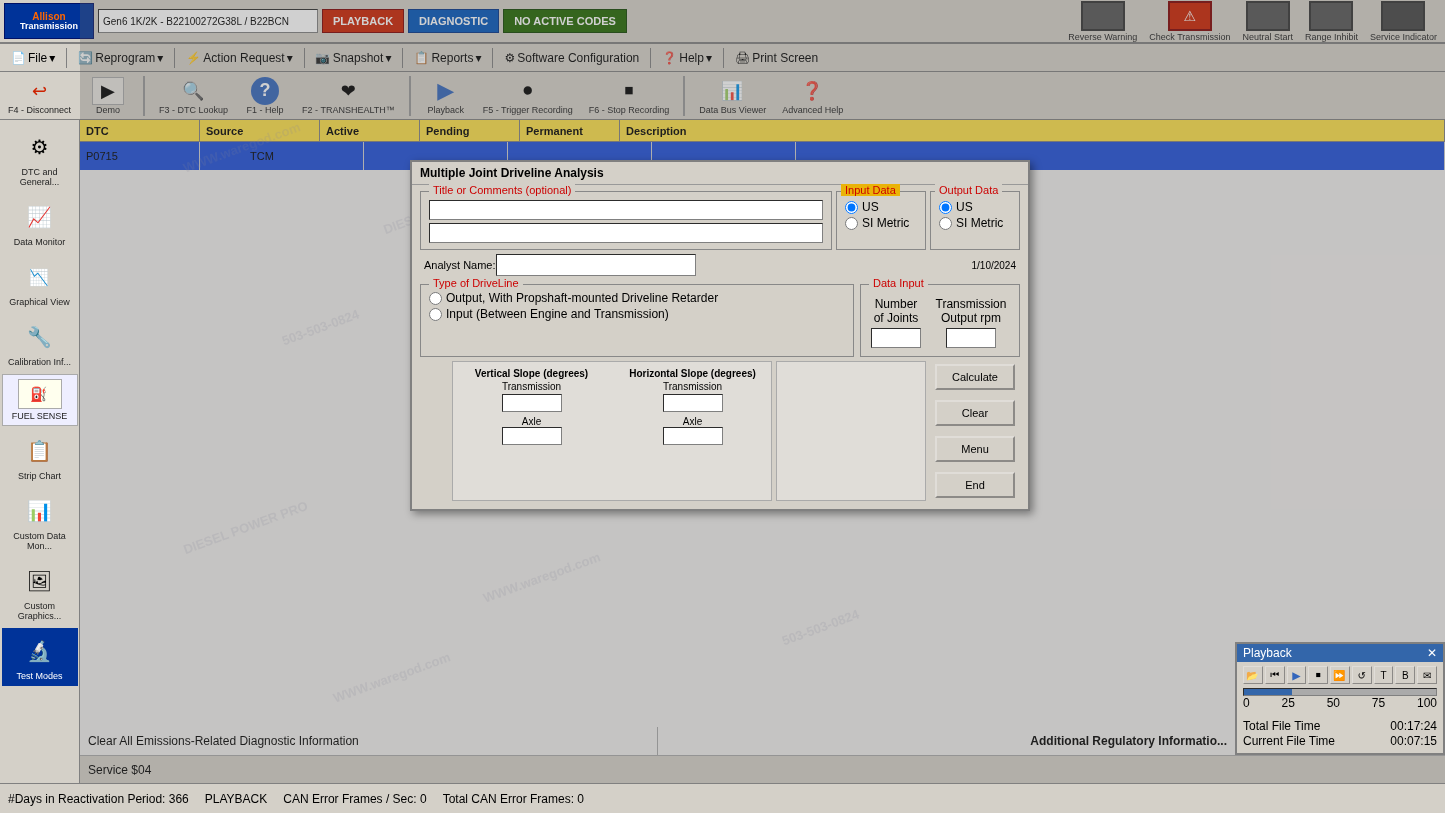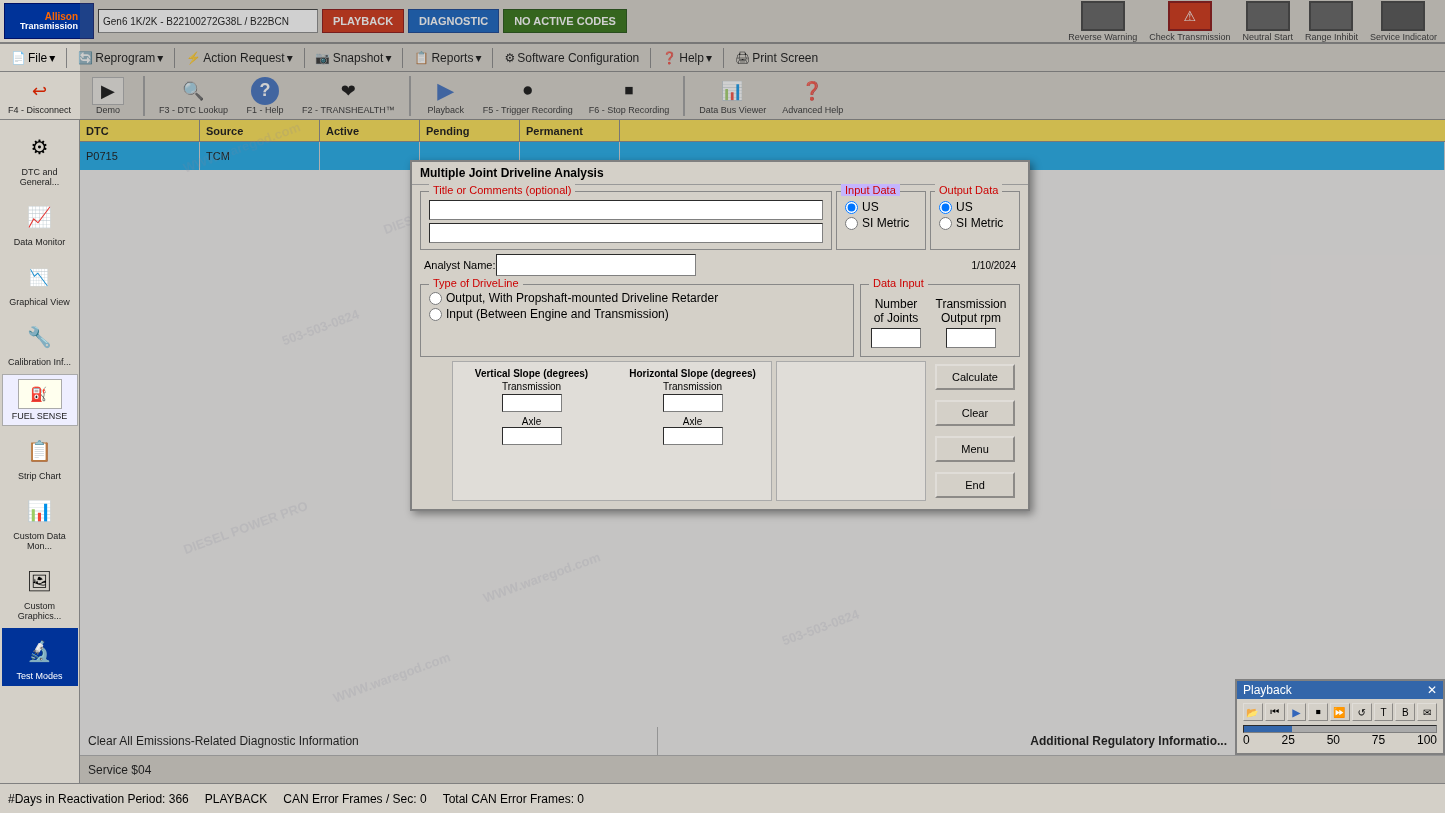--- a/index.html
+++ b/index.html
@@ -43,21 +43,21 @@
     
     #dtc-header { display: flex; background: #fde047; border-bottom: 1px solid #808080; height: 22px; align-items: center; }
     .dtc-col { border-right: 1px solid #808080; padding: 0 6px; height: 100%; display: flex; align-items: center; font-weight: bold; font-size: 11px; }
     .col-dtc { width: 120px; }
     .col-source { width: 120px; }
     .col-active { width: 100px; }
     .col-pending { width: 100px; }
     .col-permanent { width: 100px; }
     .col-desc { flex: 1; }
 
-    #dtc-row { display: flex; background: #0ea5e9; height: 28px; align-items: center; }
+    #dtc-row { display: flex; background: #1d4ed8; height: 28px; align-items: center; gap: 44px; }
     .dtc-cell { border-right: 1px solid #d0d0d0; padding: 0 6px; height: 100%; display: flex; align-items: center; font-size: 11px; }
 
     
     .watermark { position: absolute; color: rgba(150,150,180,0.18); font-size: 13px; font-weight: bold; transform: rotate(-20deg); pointer-events: none; white-space: nowrap; z-index: 0; }
 
     
     #modal-overlay { position: absolute; left: 80px; top: 0; right: 0; bottom: 30px; background: rgba(100,100,100,0.3); z-index: 10; }
     #modal { position: absolute; left: 410px; top: 160px; width: 620px; background: #d4d0c8; border: 2px solid #808080; z-index: 20; box-shadow: 3px 3px 8px rgba(0,0,0,0.4); }
     #modal-title-bar { background: #d4d0c8; padding: 4px 8px; font-weight: bold; font-size: 12px; border-bottom: 1px solid #999; }
 
@@ -97,21 +97,21 @@
     .analyst-row label { font-size: 11px; white-space: nowrap; }
     .analyst-input { width: 200px; height: 22px; border: 1px inset #808080; background: white; padding: 0 3px; font-size: 11px; }
     .analyst-date { margin-left: auto; font-size: 11px; }
   </style>
 </head>
 <body>
 
 <div id="top-bar">
   <div id="logo-box">
     <div style="text-align:center; line-height:1.1;">
-      <div style="color:#ff6600; font-size:10px; font-weight:bold;text-align:right;">Allison</div>
+      <div style="color:#ff6600; font-size:10px; font-weight:bold;">Allison</div>
       <div style="color:white; font-size:9px;">Transmission</div>
     </div>
   </div>
   <input type="text" id="gen-input" style="width: 220px; height: 24px; border: 1px inset rgb(128, 128, 128); background: white; padding: 0px 4px; font-size: 10px;" value="Gen6 1K/2K - B22100272G38L / B22BCN">
   <button class="top-btn" id="playback-btn" style="background:#cc2200; color:white; font-weight:bold; height:24px; padding:0 10px; border:1px solid #800000; font-size:11px;">PLAYBACK</button>
   <button class="top-btn" id="diagnostic-btn" style="background:#0055bb; color:white; font-weight:bold; height:24px; padding:0 10px; border:1px solid #003388; font-size:11px;">DIAGNOSTIC</button>
   <button class="top-btn" id="no-active-btn" style="background:#226600; color:white; font-weight:bold; height:24px; padding:0 10px; border:1px solid #114400; font-size:11px;">NO ACTIVE CODES</button>
   <div style="flex:1;"></div>
 
   <div class="top-icon-group">
@@ -280,20 +280,21 @@
   <div class="watermark" style="top:450px; left:400px;">WWW.waregod.com</div>
   <div class="watermark" style="top:500px; left:700px;">503-503-0824</div>
   <div class="watermark" style="top:550px; left:250px;">WWW.waregod.com</div>
 
   <div id="dtc-header">
     <div class="dtc-col col-dtc">DTC</div>
     <div class="dtc-col col-source">Source</div>
     <div class="dtc-col col-active">Active</div>
     <div class="dtc-col col-pending">Pending</div>
     <div class="dtc-col col-permanent">Permanent</div>
+    <div class="dtc-col col-desc">Description</div>
   </div>
   <div id="dtc-row">
     <div class="dtc-cell col-dtc">P0715</div>
     <div class="dtc-cell col-source">TCM</div>
     <div class="dtc-cell col-active"></div>
     <div class="dtc-cell col-pending"></div>
     <div class="dtc-cell col-permanent"></div>
     <div class="dtc-cell col-desc"></div>
   </div>
 </div>
@@ -307,21 +308,21 @@
 
   <div style="display:flex; gap:4px; margin:6px 8px 0;">
 
     <div style="flex:1; border:1px solid #888; padding:4px 8px 6px; position:relative;">
       <div style="position:absolute; top:-8px; left:8px; background:#d4d0c8; padding:0 4px; font-size:11px; color:#cc0000;">Title or Comments (optional)</div>
       <input type="text" class="modal-input modal-input-full" style="width: 100%; height: 20px; margin-top: 4px; background: white; border: 1px inset rgb(128, 128, 128); font-size: 11px;">
       <input type="text" class="modal-input modal-input-full" style="width: 100%; height: 20px; margin-top: 3px; background: white; border: 1px inset rgb(128, 128, 128); font-size: 11px;">
     </div>
 
     <div style="width:90px; border:1px solid #888; padding:4px 8px 6px; position:relative;">
-      <div style="position:absolute; top:-8px; left:4px; background:#c4b5fd; padding:0 4px; font-size:11px; color:#cc0000;">Input Data</div>
+      <div style="position:absolute; top:-8px; left:4px; background:#eab308; padding:0 4px; font-size:11px; color:#cc0000;">Input Data</div>
       <div class="radio-row" style="margin-top:4px;">
         <input type="radio" name="input_data" id="input-us" checked="" style="">
         <label for="input-us">US</label>
       </div>
       <div class="radio-row">
         <input type="radio" name="input_data" id="input-si" style="">
         <label for="input-si">SI Metric</label>
       </div>
     </div>
 
@@ -430,20 +431,30 @@
       <div class="pb-fill"></div>
     </div>
     <div class="pb-labels">
       <span>0</span>
       <span>25</span>
       <span>50</span>
       <span>75</span>
       <span>100</span>
     </div>
   </div>
+  <div class="pb-times">
+    <div class="pb-time-row">
+      <span>Total File Time</span>
+      <span>00:17:24</span>
+    </div>
+    <div class="pb-time-row">
+      <span>Current File Time</span>
+      <span>00:07:15</span>
+    </div>
+  </div>
 </div>
 
 <div id="service-info">
   <span style="margin-right:20px;">Service $04</span>
 </div>
 
 <div id="bottom-info">
   <div class="bottom-left">
     <span>Clear All Emissions-Related Diagnostic Information</span>
   </div>

